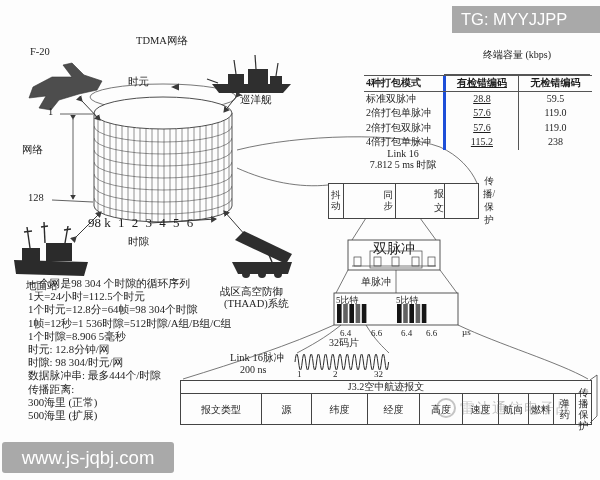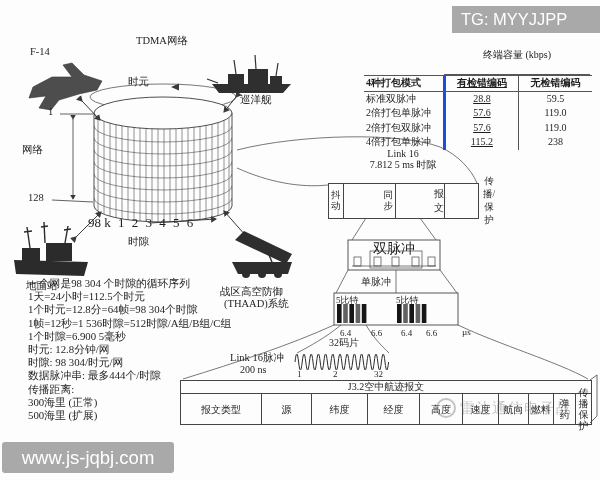--- a/index.html
+++ b/index.html
@@ -178,21 +178,21 @@
       </g>
     </g>
 
     <g>
       <path d="M295,362 q1.8,-16 3.6,0 t3.6,0 t3.6,0 t3.6,0 t3.6,0 t3.6,0 t3.6,0 t3.6,0 t3.6,0 t3.6,0 t3.6,0 t3.6,0 t3.6,0 t3.6,0 t3.6,0 t3.6,0 t3.6,0 t3.6,0 t3.6,0 t3.6,0 t3.6,0 t3.6,0 t3.6,0 t3.6,0 t3.6,0 t3.6,0" fill="none" stroke="#2c2c2c" stroke-width="1"></path>
     </g>
 
     <path d="M590,380 L597,375 L597,416 L590,423" fill="none" stroke="#444" stroke-width="0.8"></path>
   </svg>
 
-  <div class="lbl" style="left:30px;top:46px;">F-14</div>
+  <div class="lbl" style="left:30px;top:46px;">F-20</div>
   <div class="lbl" style="left:136px;top:35px;">TDMA网络</div>
   <div class="lbl" style="left:240px;top:94px;">巡洋舰</div>
   <div class="lbl" style="left:128px;top:76px;">时元</div>
   <div class="lbl" style="left:48px;top:106px;">1</div>
   <div class="lbl" style="left:22px;top:144px;">网络</div>
   <div class="lbl" style="left:28px;top:192px;">128</div>
   <div class="lbl tiny" style="left:88px;top:216px;">98 k</div>
   <div class="lbl tiny" style="left:118px;top:216px;letter-spacing:2px;">1 2 3 4 5 6</div>
   <div class="lbl" style="left:128px;top:236px;">时隙</div>
   <div class="lbl" style="left:26px;top:280px;">地面站</div>
@@ -256,21 +256,21 @@
   <div class="lbl" style="left:240px;top:364px;font-size:10px;">200 ns</div>
   <div class="bits" style="left:297px;top:369px;">1</div>
   <div class="bits" style="left:333px;top:369px;">2</div>
   <div class="bits" style="left:374px;top:369px;">32</div>
 
   <div id="notes">
     <div>一个网是98 304 个时隙的循环序列</div>
     <div>1天=24小时=112.5个时元</div>
     <div>1个时元=12.8分=64帧=98 304个时隙</div>
     <div>1帧=12秒=1 536时隙=512时隙/A组/B组/C组</div>
-    <div>1个时隙=6.900 5毫秒</div>
+    <div>1个时隙=8.906 5毫秒</div>
     <div>时元: 12.8分钟/网</div>
     <div>时隙: 98 304/时元/网</div>
     <div>数据脉冲串: 最多444个/时隙</div>
     <div>传播距离:</div>
     <div>300海里 (正常)</div>
     <div>500海里 (扩展)</div>
   </div>
 
   <div id="jtable">
     <div class="jtitle">J3.2空中航迹报文</div>

